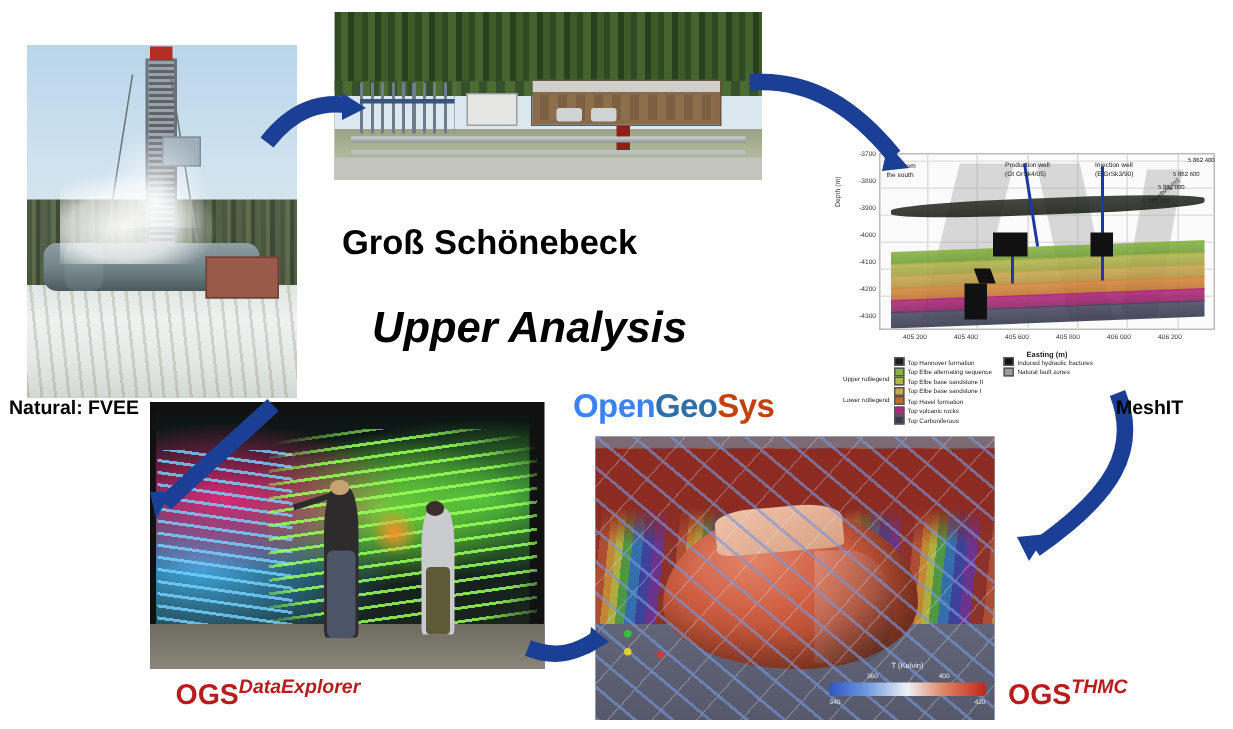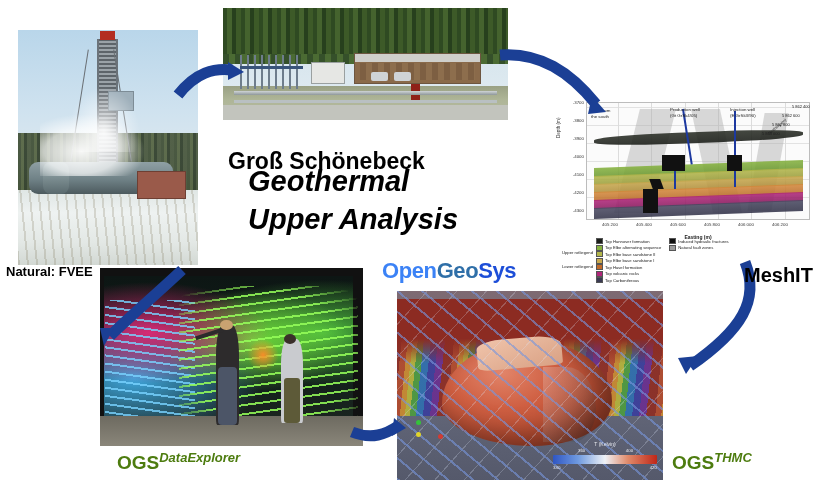--- a/index.html
+++ b/index.html
@@ -157,23 +157,23 @@
   .arrow{position:absolute;pointer-events:none;}
 
   
   .lbl{position:absolute;font-weight:bold;color:#000;white-space:nowrap;}
   #lbl-gs{left:228px;top:148px;font-size:23px;}
   #title{position:absolute;left:248px;top:162px;font-style:italic;font-weight:bold;
          font-size:29px;line-height:1.32;color:#000;white-space:nowrap;}
   #lbl-quelle{left:6px;top:264px;font-size:13px;}
   #lbl-ogs{position:absolute;left:382px;top:258px;font-weight:bold;font-size:22px;
            letter-spacing:-.4px;white-space:nowrap;}
-  #lbl-ogs .k{color:#3b82f6;} #lbl-ogs .g{color:#2f6fa8;} #lbl-ogs .s{color:#1d4ed8;}
-  #lbl-mesh{left:744px;top:264px;font-size:20px;}
-  .ogsmark{position:absolute;font-weight:bold;color:#4d7c0f;white-space:nowrap;}
+  #lbl-ogs .k{color:#3b82f6;} #lbl-ogs .g{color:#2f6fa8;} #lbl-ogs .s{color:#c2410c;}
+  #lbl-mesh{left:744px;top:264px;font-size:13px;}
+  .ogsmark{position:absolute;font-weight:bold;color:#b91c1c;white-space:nowrap;}
   .ogsmark .sup{font-size:13px;font-style:italic;font-weight:bold;vertical-align:super;letter-spacing:0;}
   #lbl-de{left:117px;top:450px;font-size:19px;}
   #lbl-thmc{left:672px;top:450px;font-size:19px;}
 </style>
 </head>
 <body>
 
 <div class="stage">
 
   <div class="photo" id="rig">
@@ -371,21 +371,21 @@
       <polygon points="592,96 606,112 588,114"></polygon>
       <polygon points="698,356 686,374 678,358"></polygon>
       <polygon points="114,328 104,346 100,328"></polygon>
       <polygon points="394,418 406,428 392,436"></polygon>
     </g>
   </svg>
 
   <div class="lbl" id="lbl-gs">Groß Schönebeck</div>
 
   <div id="title">
-    <span>Geothermal</span><br>
+    <br>
     <span>Upper Analysis</span>
   </div>
 
   <div class="lbl" id="lbl-quelle">Natural: FVEE</div>
 
   <div id="lbl-ogs">
     <span class="k">Open</span><span class="g">Geo</span><span class="s">Sys</span>
   </div>
 
   <div class="lbl" id="lbl-mesh">MeshIT</div>

